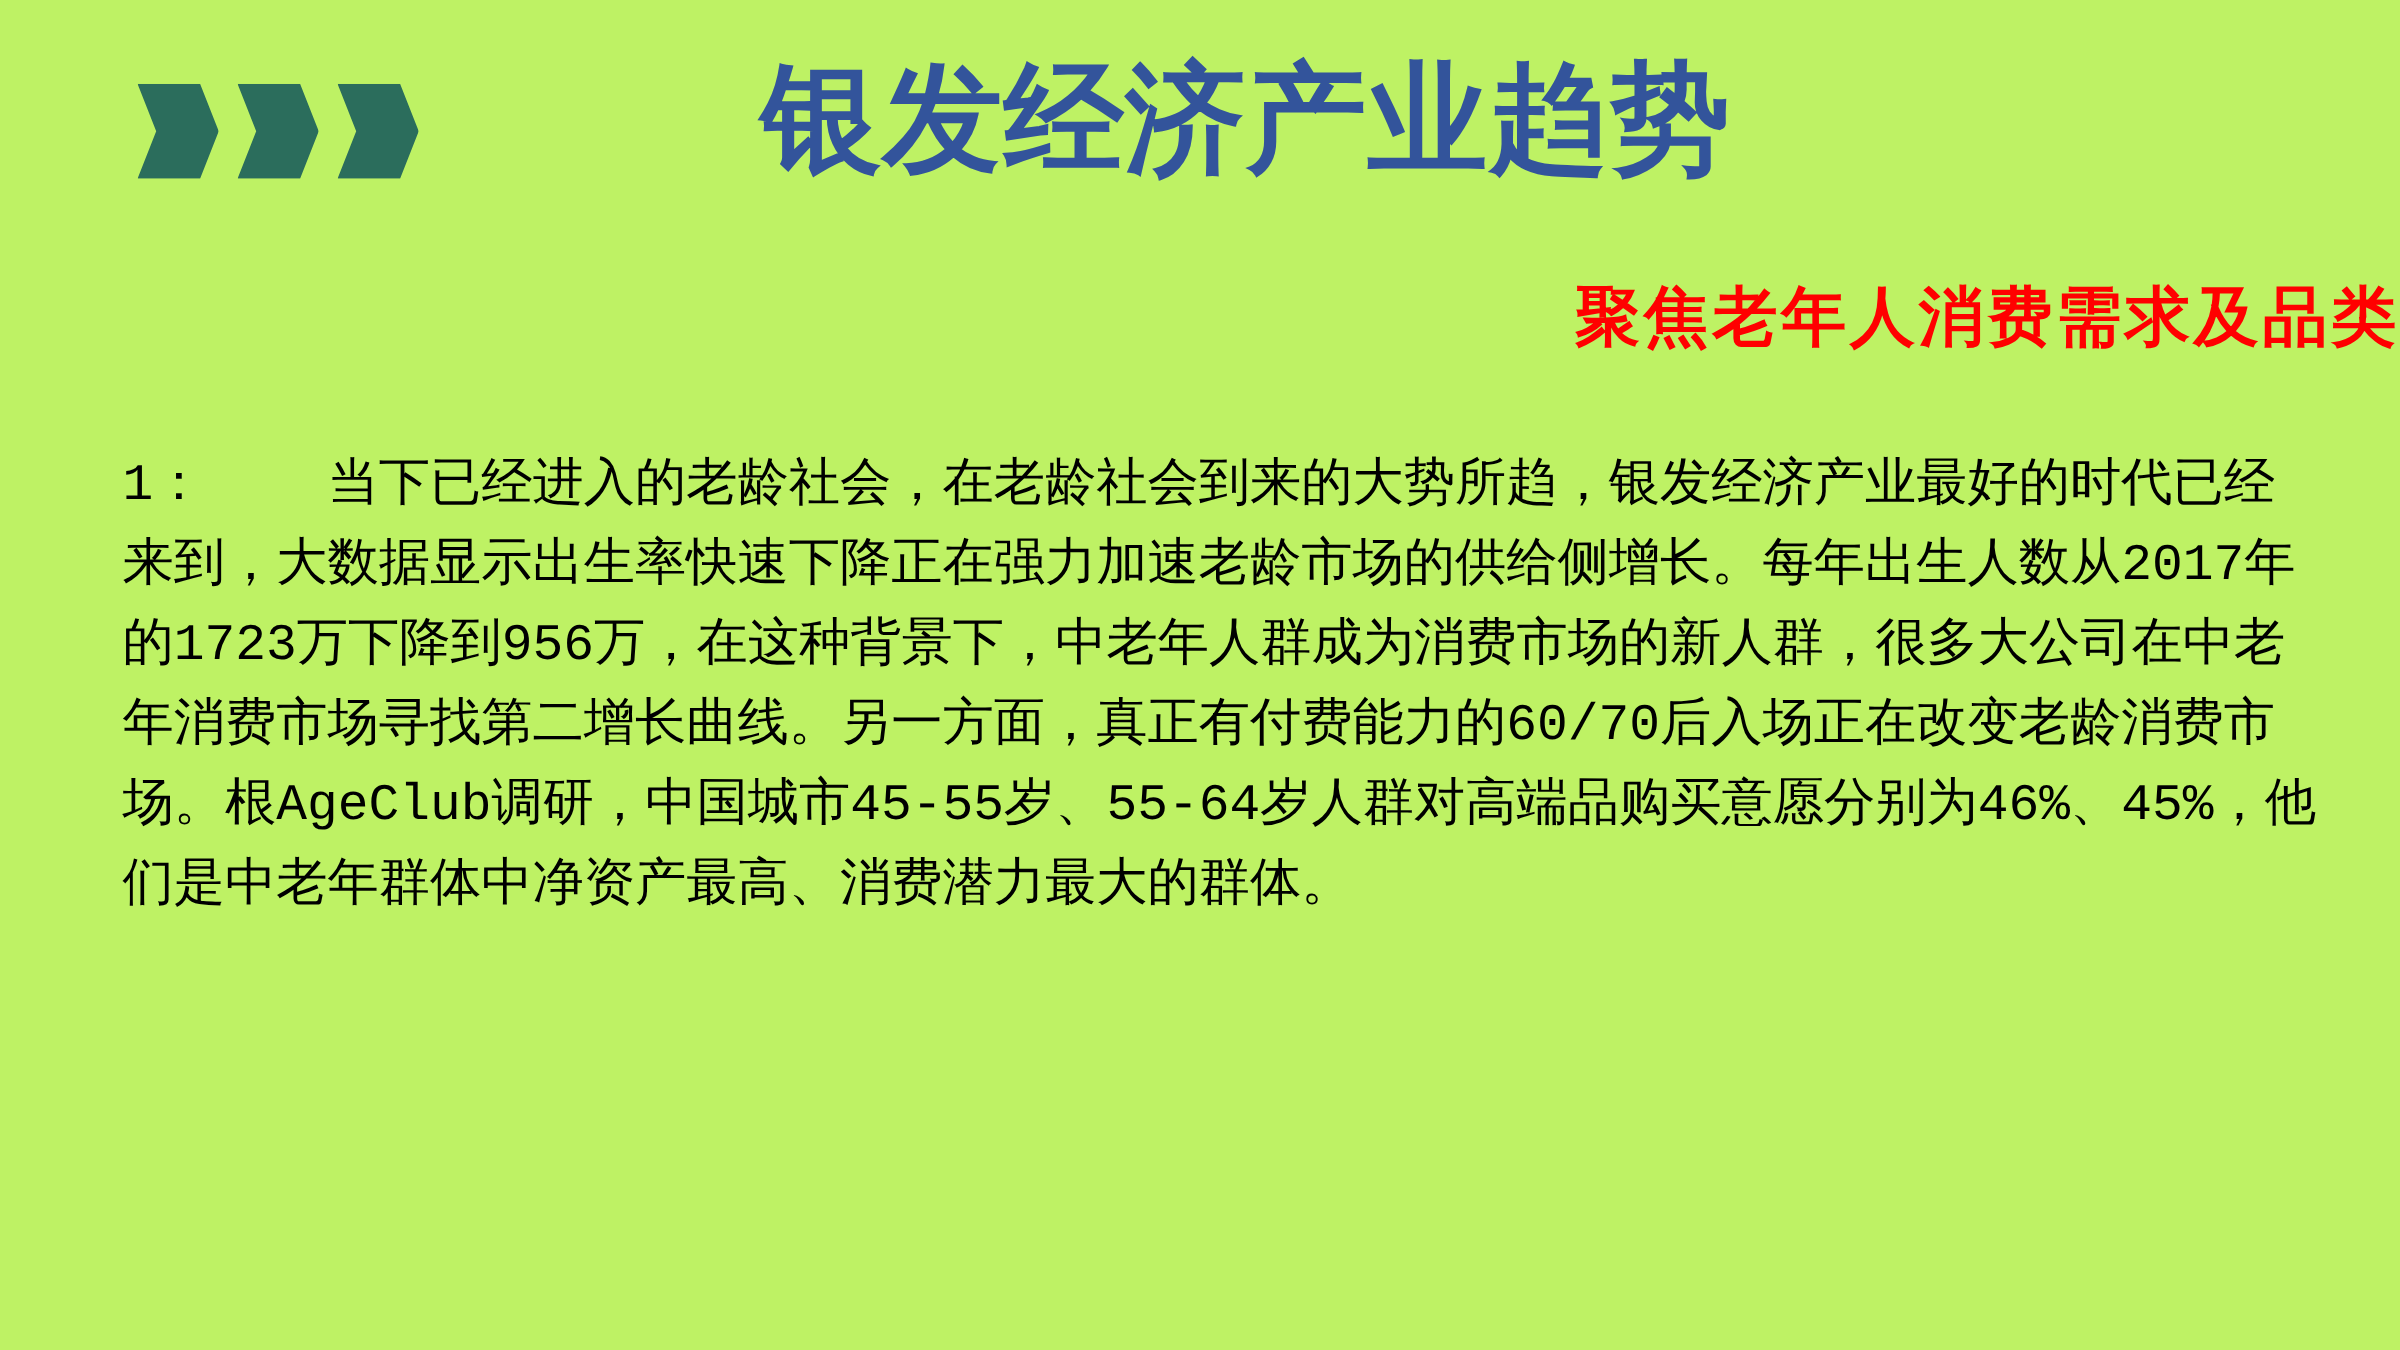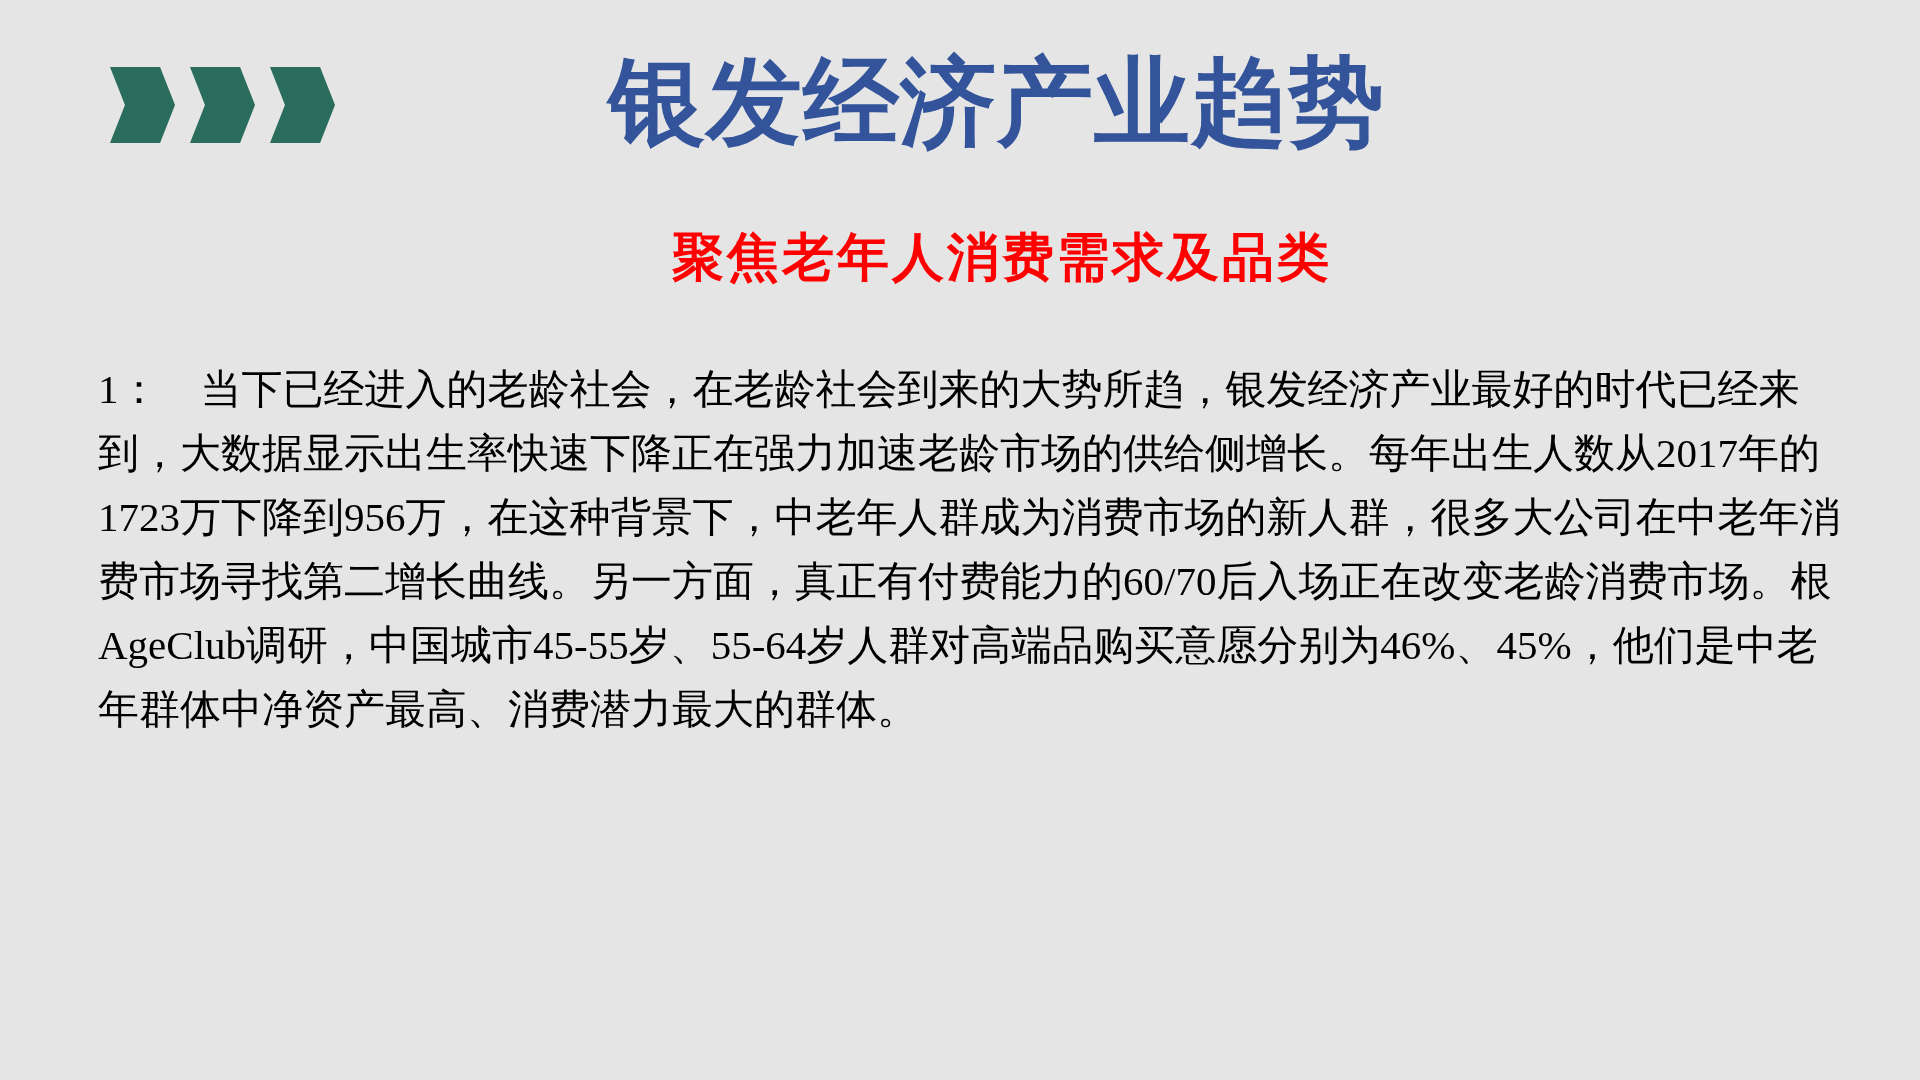--- a/index.html
+++ b/index.html
@@ -1,22 +1,22 @@
 <!DOCTYPE html>
 <html><head>
 <meta charset="utf-8">
 <style>
   html, body { margin: 0; padding: 0; background: #ffffff; }
   .slide {
     position: relative;
     width: 1920px;
     height: 1080px;
-    background: #e5e5e5;
+    background: #bef264;
     overflow: hidden;
-    font-family: Liberation Serif, serif;
+    font-family: Liberation Mono, monospace;
   }
   .chevrons {
     position: absolute;
     left: 110px;
     top: 67px;
     display: flex;
     gap: 15px;
   }
   .chevron {
     width: 65px;
@@ -39,21 +39,21 @@
     letter-spacing: 1px;
     white-space: nowrap;
   }
   .subtitle {
     position: absolute;
     top: 226px;
     left: 0;
     width: 100%;
     box-sizing: border-box;
     padding-left: 84px;
-    text-align: center;
+    text-align: right;
     font-size: 52px;
     line-height: 64px;
     font-weight: 700;
     color: #FF0000;
     letter-spacing: 3px;
     white-space: nowrap;
   }
   .body-text {
     position: absolute;
     left: 98px;

